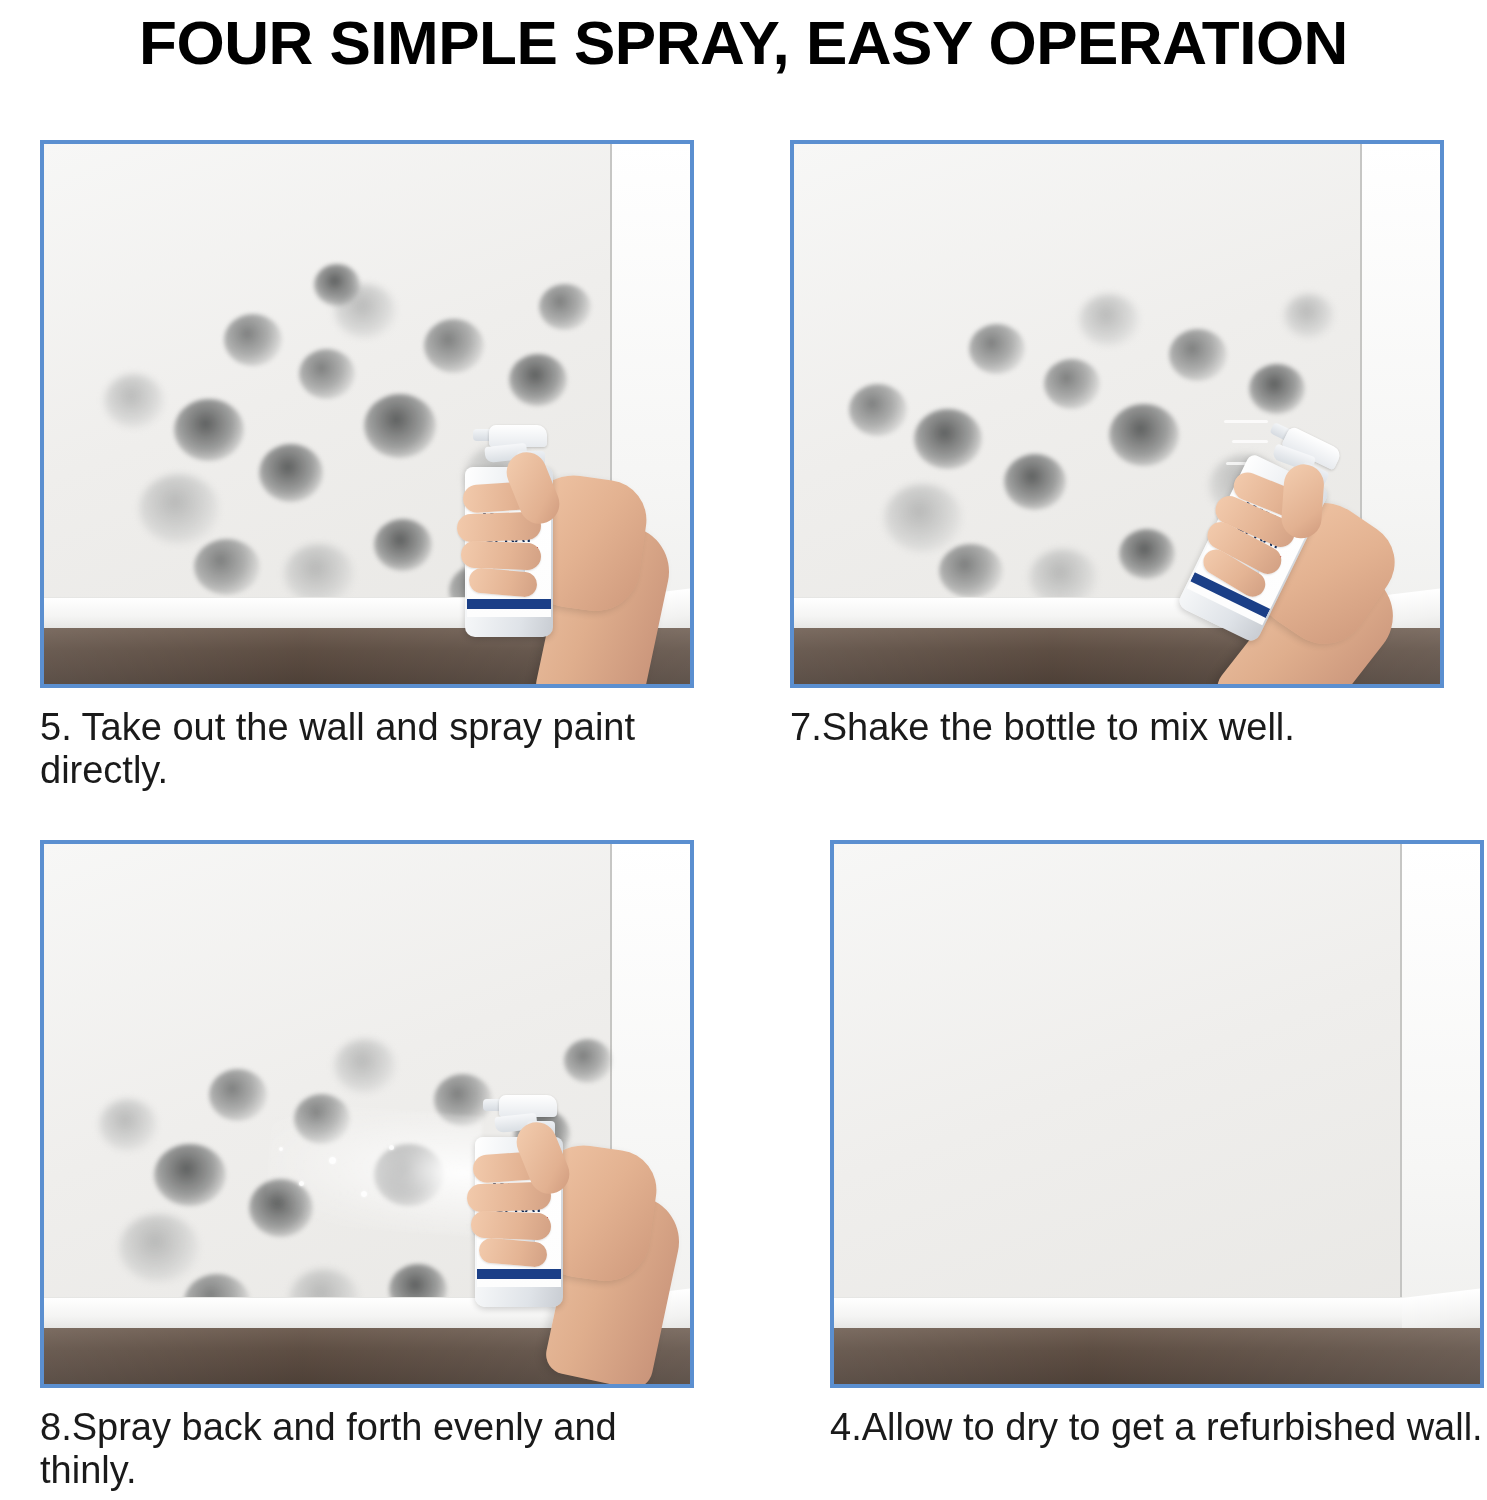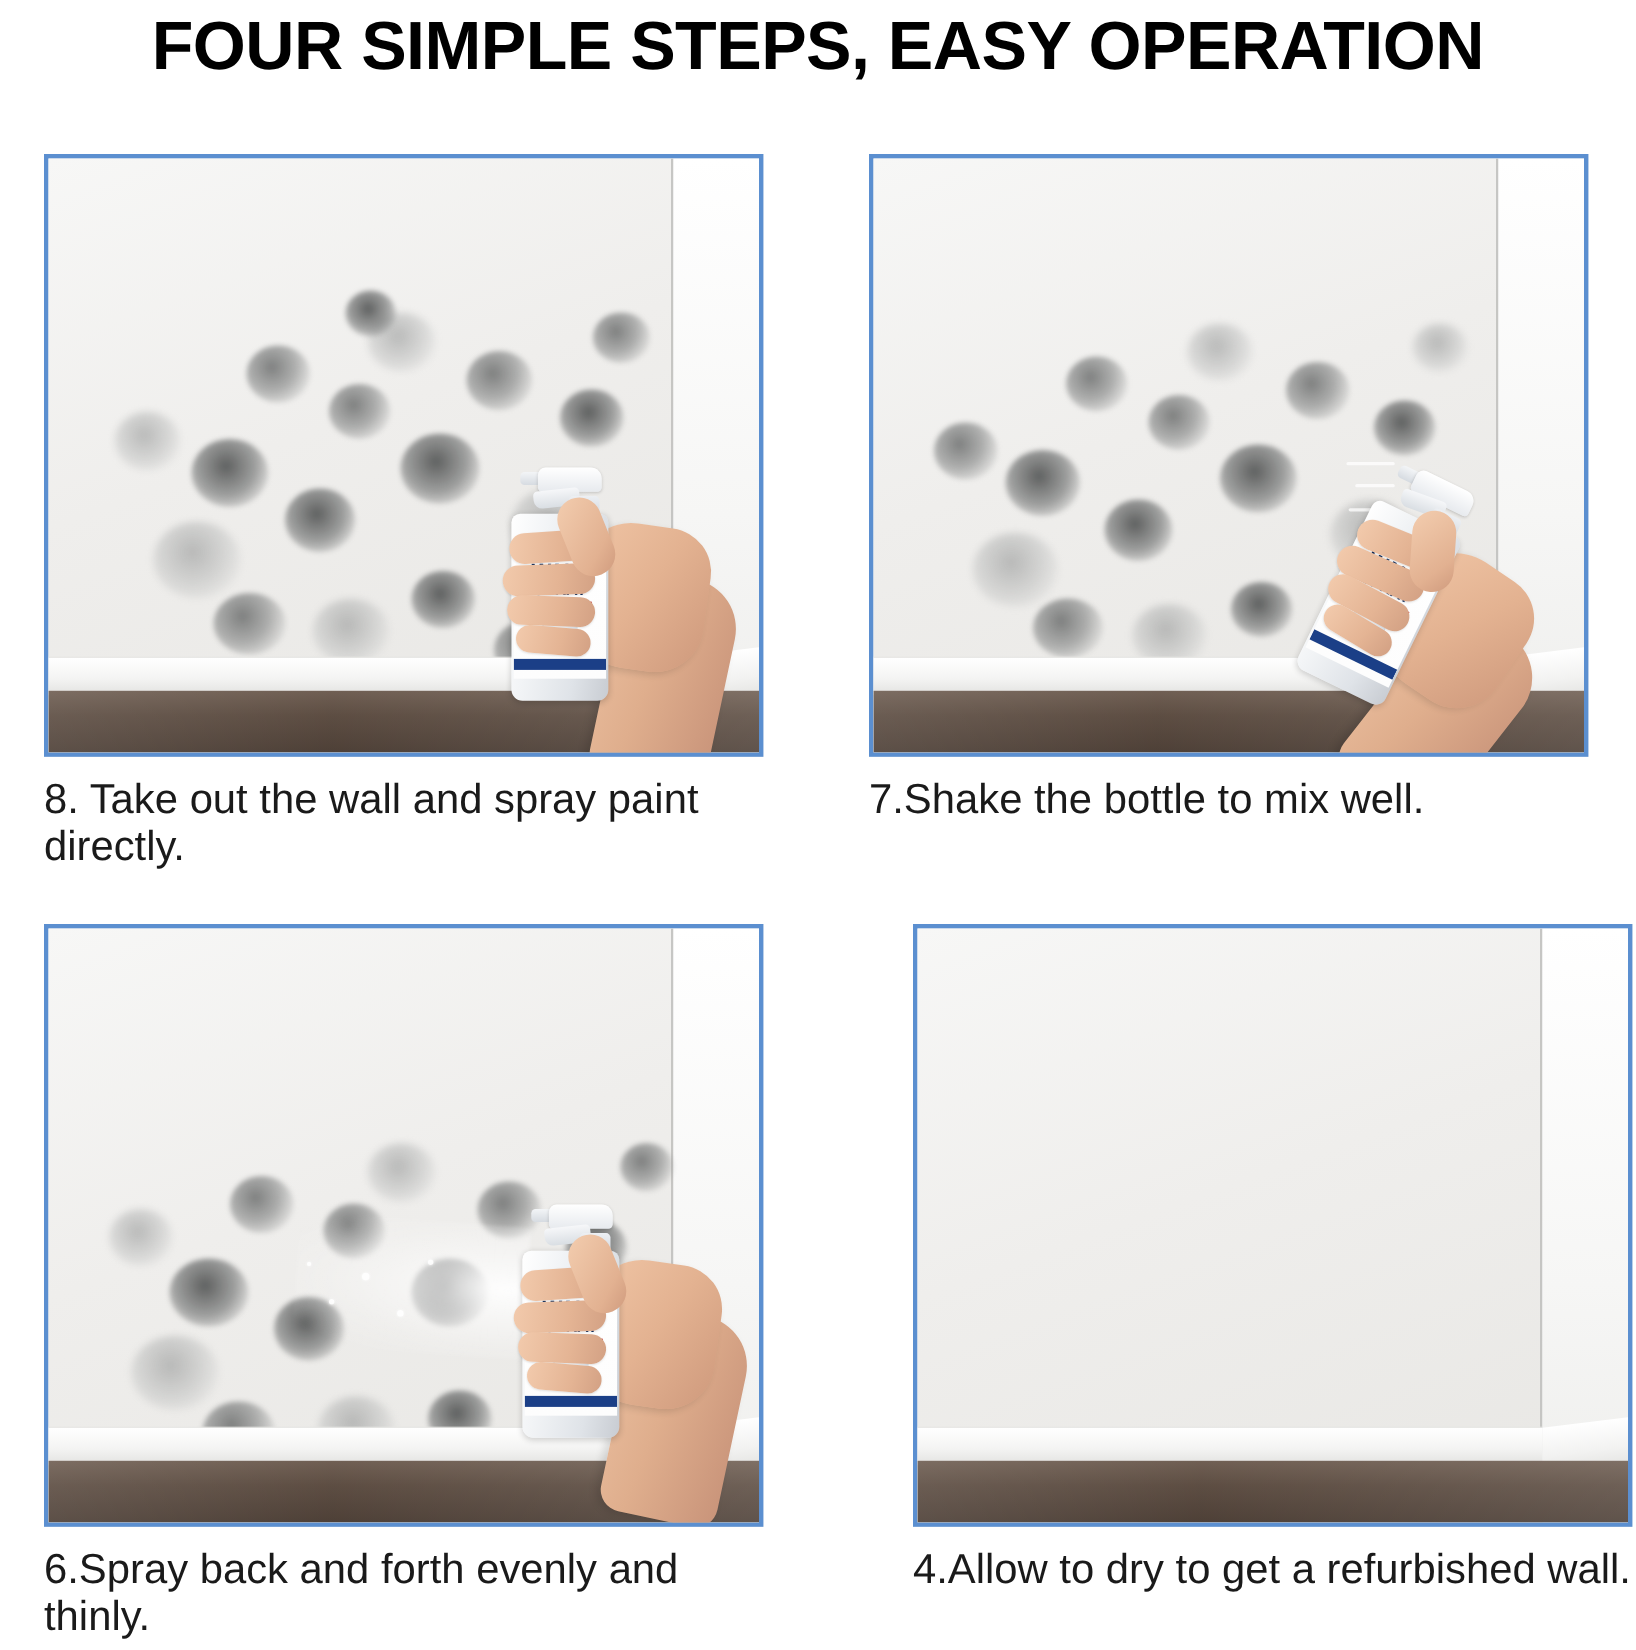--- a/index.html
+++ b/index.html
@@ -353,21 +353,21 @@
     color: #1a1a1a;
     font-family: "Liberation Sans", sans-serif;
     max-width: 660px;
   }
 </style>
 </head>
 <body>
 
 <div class="page">
 
-  <div class="headline">FOUR SIMPLE STEPS, EASY OPERATION</div>
+  <div class="headline">FOUR SIMPLE SPRAY, EASY OPERATION</div>
 
   <div class="grid">
 
     <div class="step step-1">
       <div class="photo">
         <div class="scene">
           <div class="wall-main"></div>
           <div class="wall-side"></div>
           <div class="corner-line"></div>
 
@@ -417,21 +417,21 @@
               </div>
             </div>
             <div class="finger f1"></div>
             <div class="finger f2"></div>
             <div class="finger f3"></div>
             <div class="finger f4"></div>
             <div class="thumb"></div>
           </div>
         </div>
       </div>
-      <div class="caption">8. Take out the wall and spray paint directly.</div>
+      <div class="caption">5. Take out the wall and spray paint directly.</div>
     </div>
 
     <div class="step step-2">
       <div class="photo">
         <div class="scene">
           <div class="wall-main"></div>
           <div class="wall-side"></div>
           <div class="corner-line"></div>
 
           <div class="mold d" style="left:120px;top:265px;width:68px;height:60px;"></div>
@@ -553,21 +553,21 @@
               </div>
             </div>
             <div class="finger f1"></div>
             <div class="finger f2"></div>
             <div class="finger f3"></div>
             <div class="finger f4"></div>
             <div class="thumb"></div>
           </div>
         </div>
       </div>
-      <div class="caption">6.Spray back and forth evenly and thinly.</div>
+      <div class="caption">8.Spray back and forth evenly and thinly.</div>
     </div>
 
     <div class="step step-4">
       <div class="photo">
         <div class="scene">
           <div class="wall-main"></div>
           <div class="wall-side"></div>
           <div class="corner-line"></div>
           <div class="baseboard"></div>
           <div class="baseboard-side"></div>

